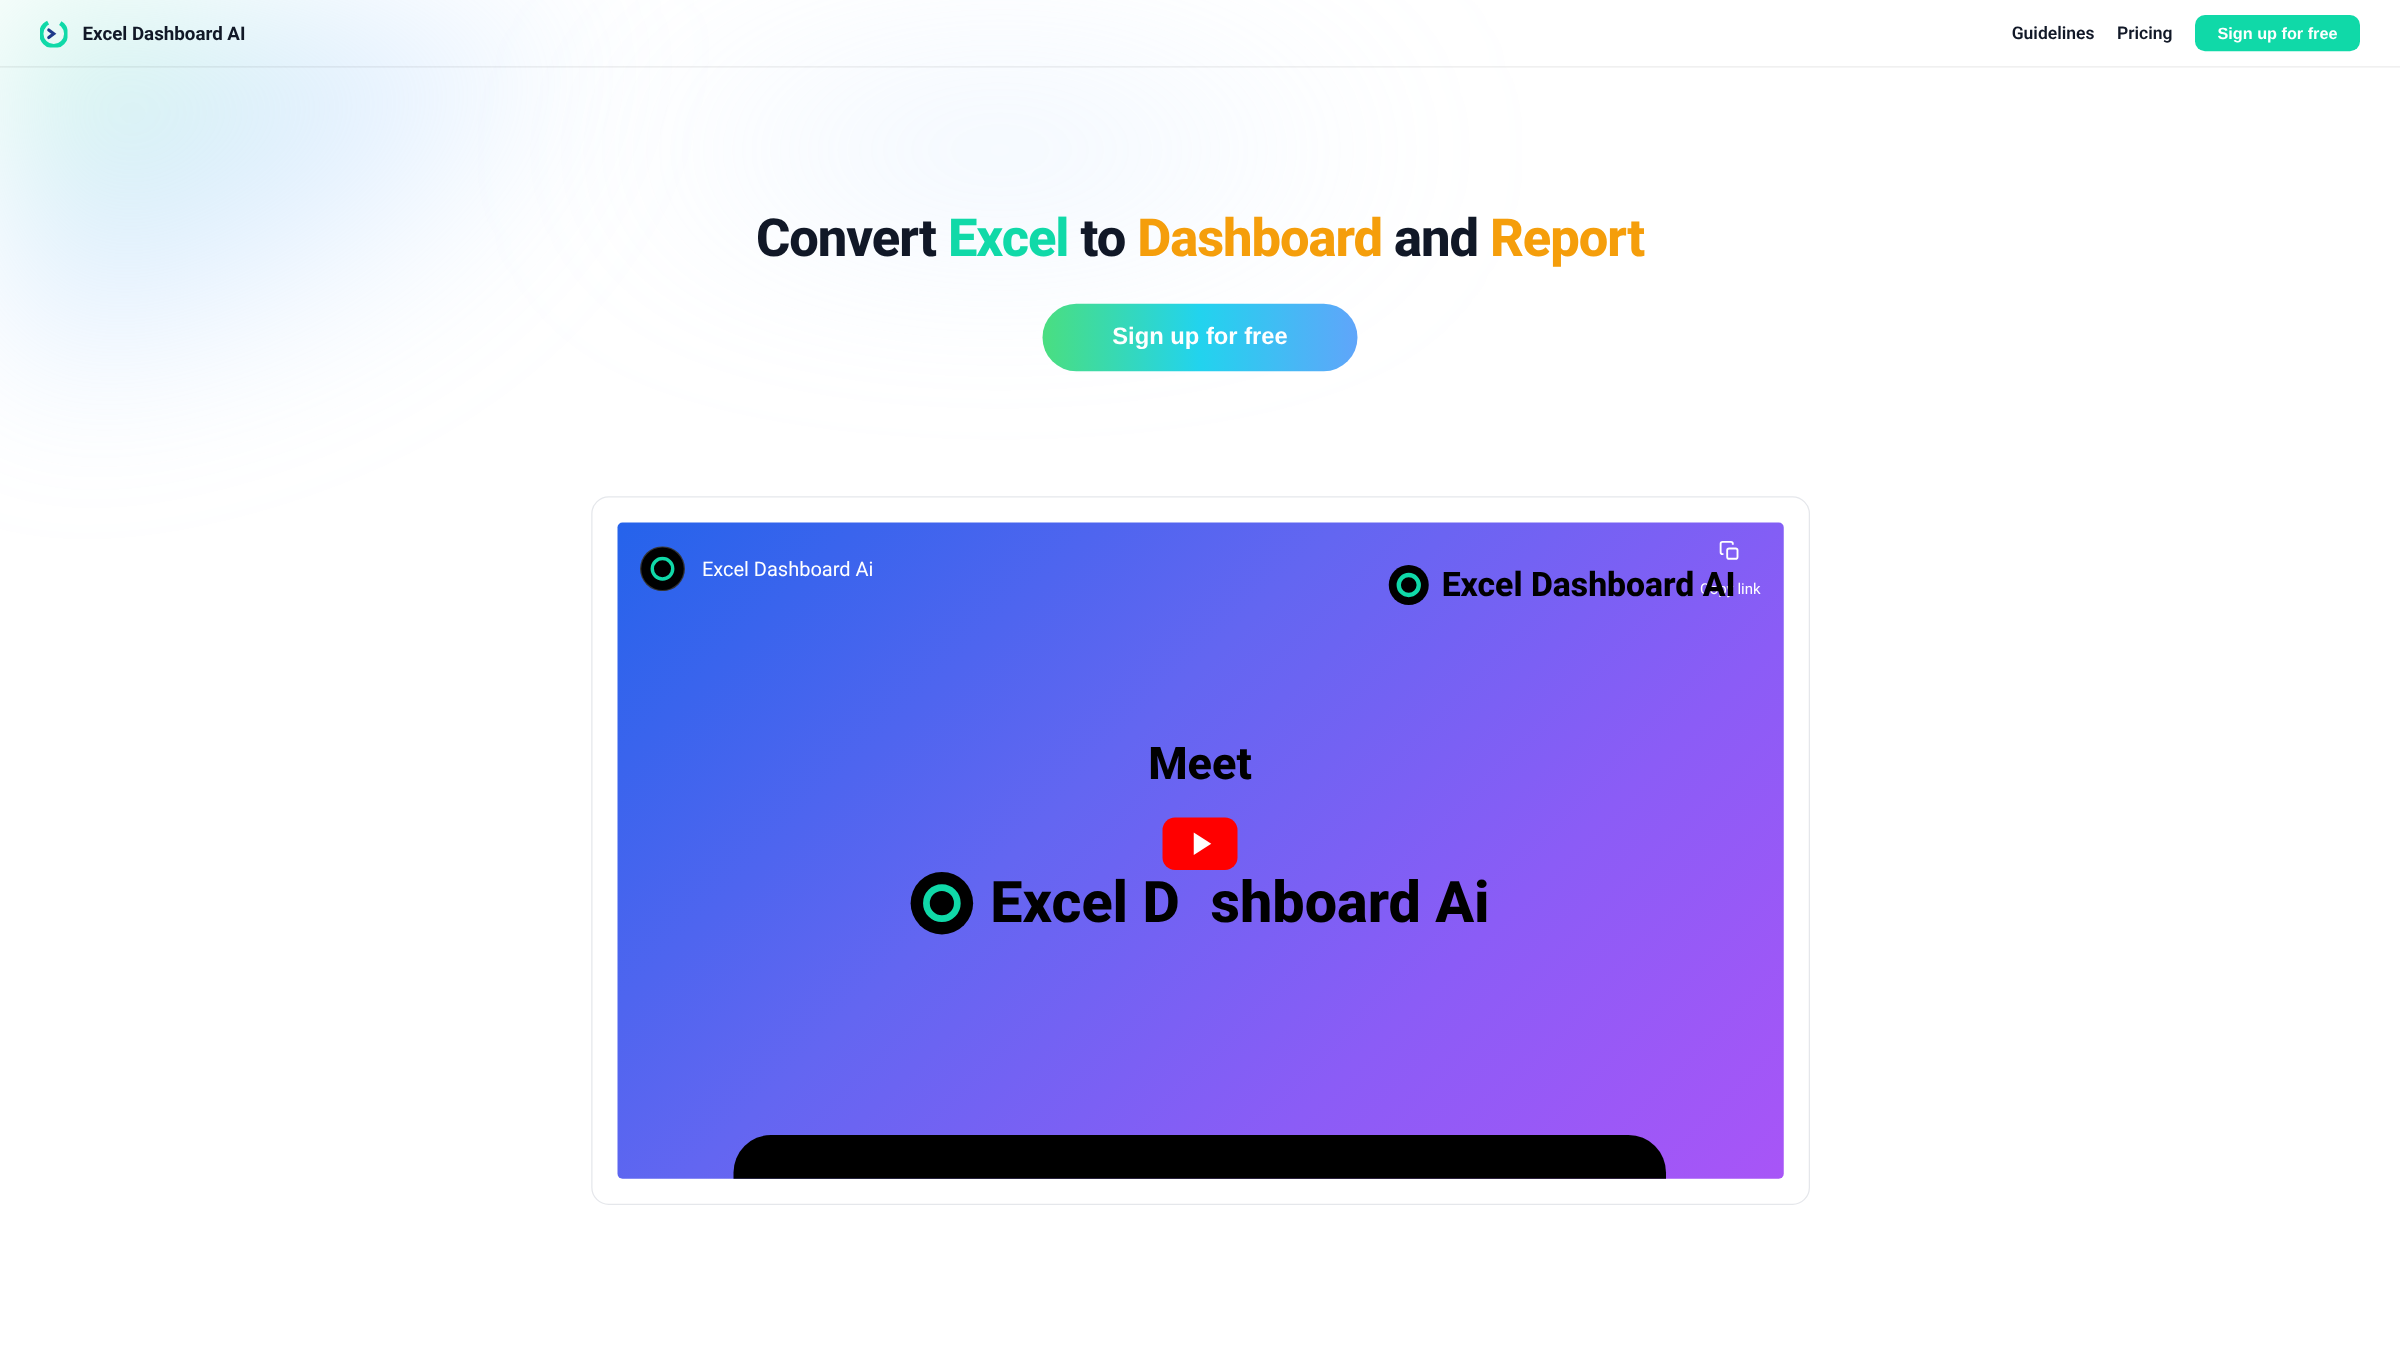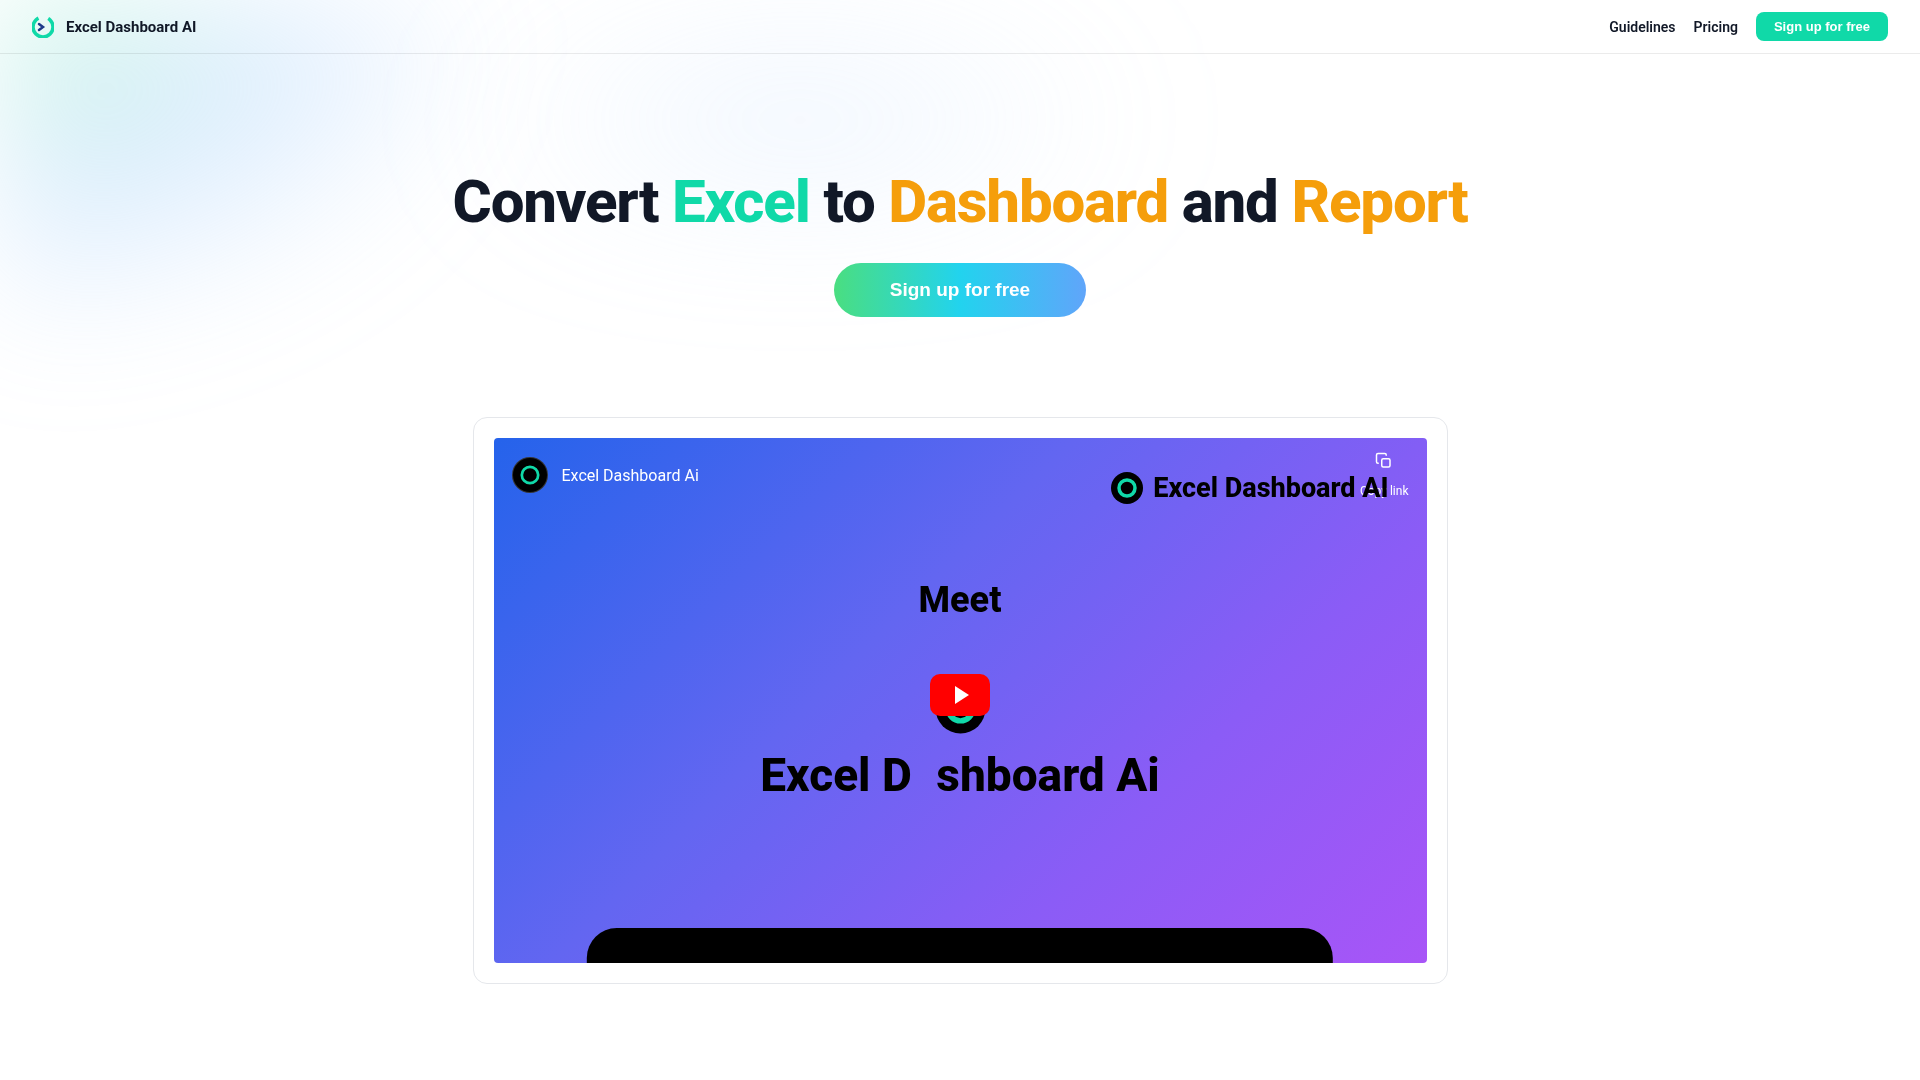--- a/index.html
+++ b/index.html
@@ -93,21 +93,21 @@
     }
     
     .hero {
       text-align: center;
       padding: 115px 20px 50px;
       position: relative;
       z-index: 5;
     }
     
     .hero-title {
-      font-size: 60px;
+      font-size: 42px;
       font-weight: 800;
       line-height: 1.1;
       color: #111827;
       letter-spacing: -0.02em;
       margin-bottom: 28px;
     }
     
     .accent-green {
       color: #10d9a8;
     }
@@ -241,21 +241,20 @@
     }
     
     .video-brand-large {
       display: flex;
       align-items: center;
       justify-content: center;
       gap: 14px;
       color: #000000;
       font-size: 46px;
       font-weight: 800;
-      flex-direction: column;
     }
     
     .video-brand-large-icon {
       width: 50px;
       height: 50px;
       border-radius: 50%;
       background: #000000;
       display: flex;
       align-items: center;
       justify-content: center;

